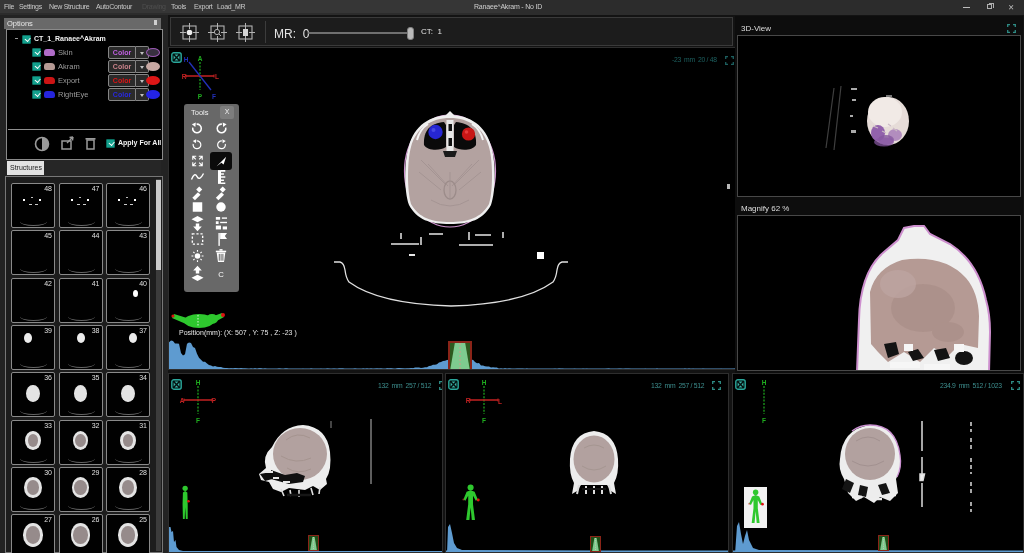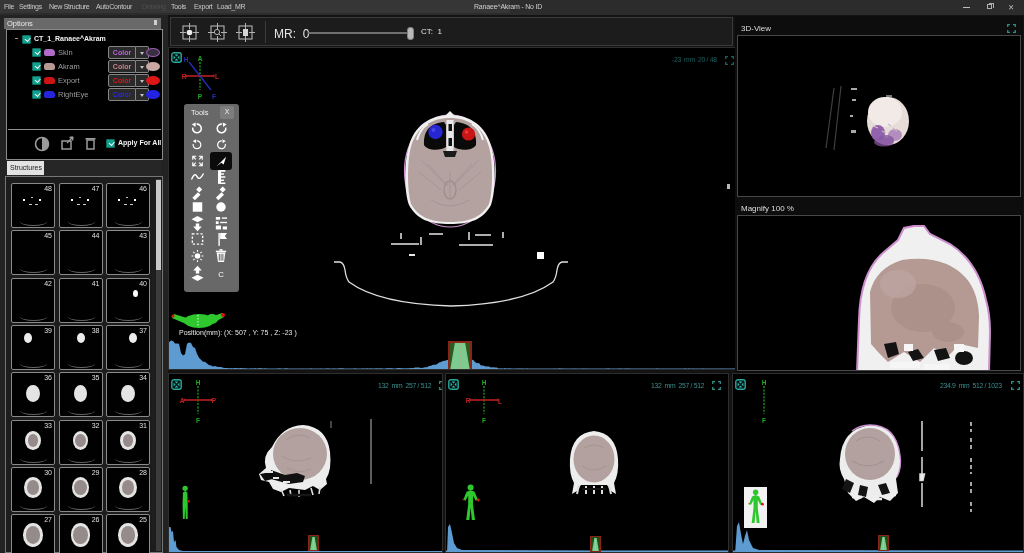--- a/index.html
+++ b/index.html
@@ -462,21 +462,21 @@
 <g opacity="0.9">
 <ellipse cx="140" cy="97" rx="7" ry="8" fill="#8a55a8"></ellipse>
 <ellipse cx="157" cy="99" rx="7" ry="6" fill="#9a68b2" opacity="0.75"></ellipse>
 <ellipse cx="148" cy="104" rx="8" ry="5" fill="#7a4a98" opacity="0.8"></ellipse>
 <path d="M135 90 l5 2 M144 95 l4 2 M155 92 l4 3 M150 88 l3 2" stroke="#c9b8c4" stroke-width="1.2"></path>
 </g>
 <ellipse cx="146" cy="106" rx="10" ry="4.5" fill="#8a5aa5" opacity="0.7"></ellipse>
 </svg></div>
   </div>
 <div class="abs" style="left:735px;top:199px;width:288px;height:174px;background:#0d0d0d">
-    <div class="abs" style="left:6px;top:5px;font-size:8px;color:#dedede">Magnify 100 %</div>
+    <div class="abs" style="left:6px;top:5px;font-size:8px;color:#dedede">Magnify 62 %</div>
     <div class="abs viewport" style="left:2px;top:16px;width:284px;height:156px;border-color:#484848;overflow:hidden"><svg width="284" height="156" viewBox="0 0 284 156">
 <path d="M119 156 L121 104 Q122 56 146 36 L160 24 L166 12 L176 10 L186 10 L192 18 L212 28 Q240 46 248 84 Q252 98 252 116 L251 156 Z" fill="#f0f0f0"></path>
 <path d="M119 156 L121 104 Q122 56 146 36 L160 24 L166 12 L176 10 L186 10 L192 18 L212 28 Q240 46 248 84 Q252 98 252 116 L251 156" fill="none" stroke="#cd8fce" stroke-width="2"></path>
 <path d="M133 128 L132 76 Q138 52 164 44 Q206 38 228 62 Q240 76 241 100 L240 132 L222 128 L210 140 L196 132 L182 146 L166 136 L150 146 L140 136 Z" fill="#b59a94"></path>
 <g fill="#a68b84" opacity="0.55">
           <ellipse cx="185" cy="92" rx="32" ry="24"></ellipse>
           <ellipse cx="210" cy="116" rx="16" ry="10"></ellipse>
         </g>
 <ellipse cx="160" cy="68" rx="18" ry="14" fill="#bda4a0" opacity="0.8"></ellipse>
 <g fill="#131313">

